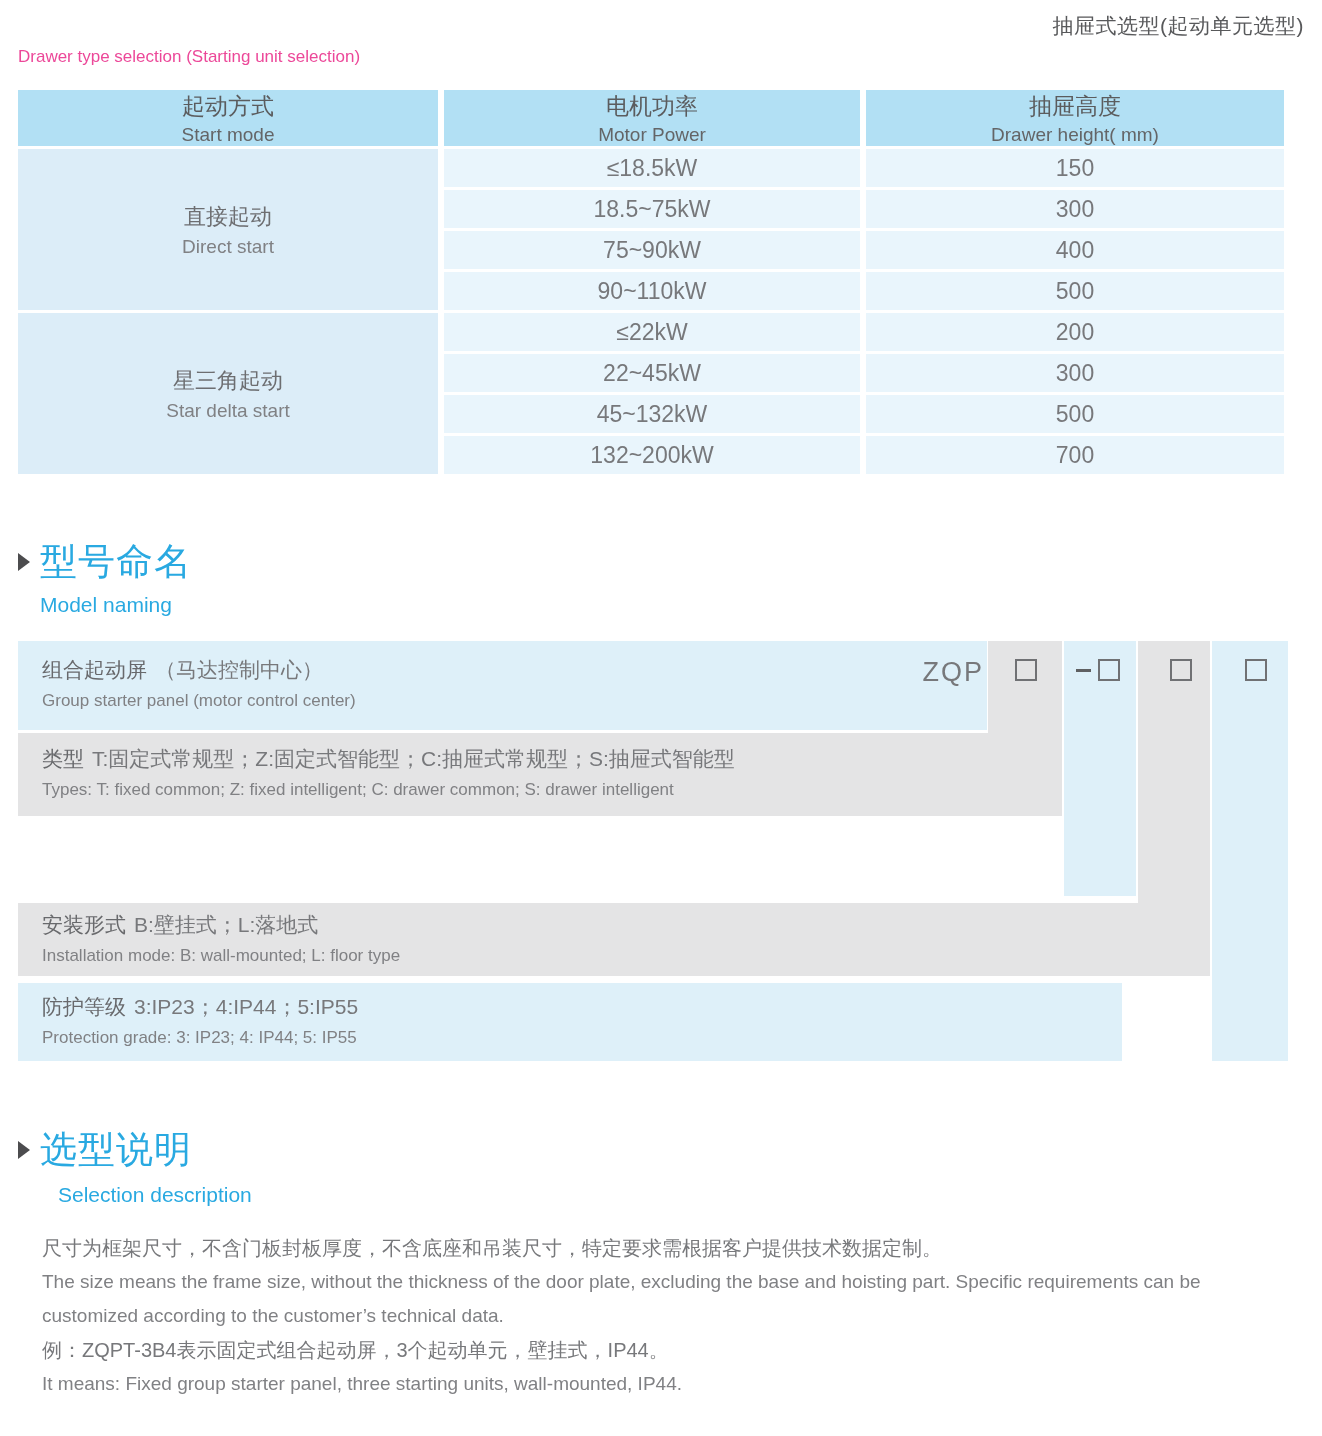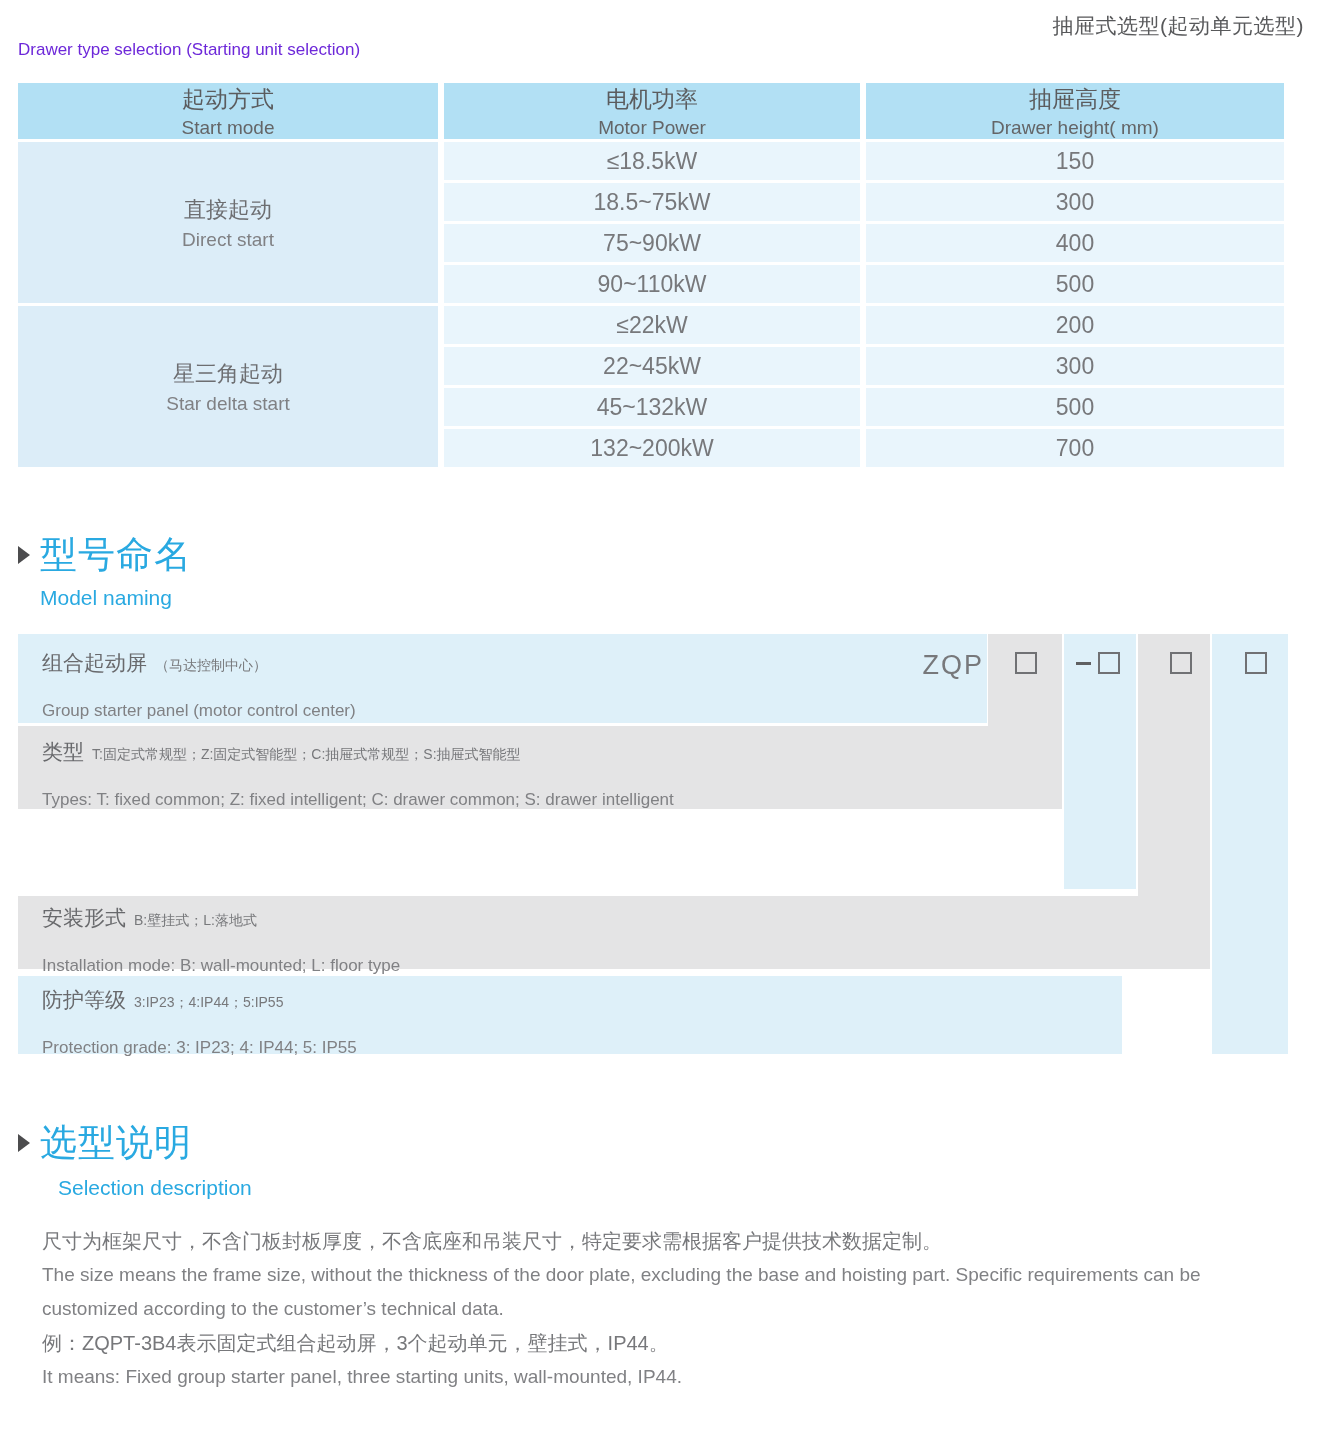--- a/index.html
+++ b/index.html
@@ -8,21 +8,21 @@
     width: 1322px; height: 1436px;
     font-family: "Liberation Sans", "DejaVu Sans", sans-serif;
     color: #6d6e71;
     overflow: hidden;
     position: relative;
   }
   .page { padding: 12px 18px 0 18px; }
 
   
   .doc-title-cn { font-size: 21px; color: #58595b; letter-spacing: 0.5px; text-align: right; }
-  .doc-title-en { font-size: 17px; color: #6d28d9; }
+  .doc-title-en { font-size: 17px; color: #ec4899; margin-top: 7px; }
 
   
   table.sel {
     border-collapse: separate;
     border-spacing: 6px 3px;
     margin: 20px 0 0 -6px;
     table-layout: fixed;
     width: 1278px;
   }
   table.sel th, table.sel td { text-align: center; vertical-align: middle; }
@@ -76,22 +76,22 @@
   .row3 { top: 178px; height: 77px; width: 1118px; padding: 10px 0 0 24px; }
   .row4 { top: 262px; height: 73px; width: 1192px; padding: 8px 0 0 24px; }
   .row5 { top: 342px; height: 78px; width: 1104px; padding: 10px 0 0 24px; }
   .strip { position: absolute; top: 0; }
   .s1 { left: 970px;  width: 74px; height: 175px; }
   .s2 { left: 1046px; width: 72px; height: 255px; }
   .s3 { left: 1120px; width: 72px; height: 335px; }
   .s4 { left: 1194px; width: 76px; height: 420px; }
 
   .nm-cn { font-size: 21px; color: #68696c; }
-  .nm-cn .detail { font-size: 14px; color: #77787b; margin-left: 8px; margin-top: 32px; }
-  .nm-en { font-size: 17px; color: #808184; margin-top: 24px; }
+  .nm-cn .detail { font-size: 21px; color: #77787b; margin-left: 8px; margin-top: 32px; }
+  .nm-en { font-size: 17px; color: #808184; margin-top: 7px; }
 
   .code-prefix {
     position: absolute; left: 900px; top: 16px;
     width: 66px; text-align: right;
     font-size: 27px; color: #77787b; letter-spacing: 2px;
   }
   .slot-box {
     position: absolute; top: 18px;
     width: 22px; height: 22px;
     border: 2px solid #707174;

